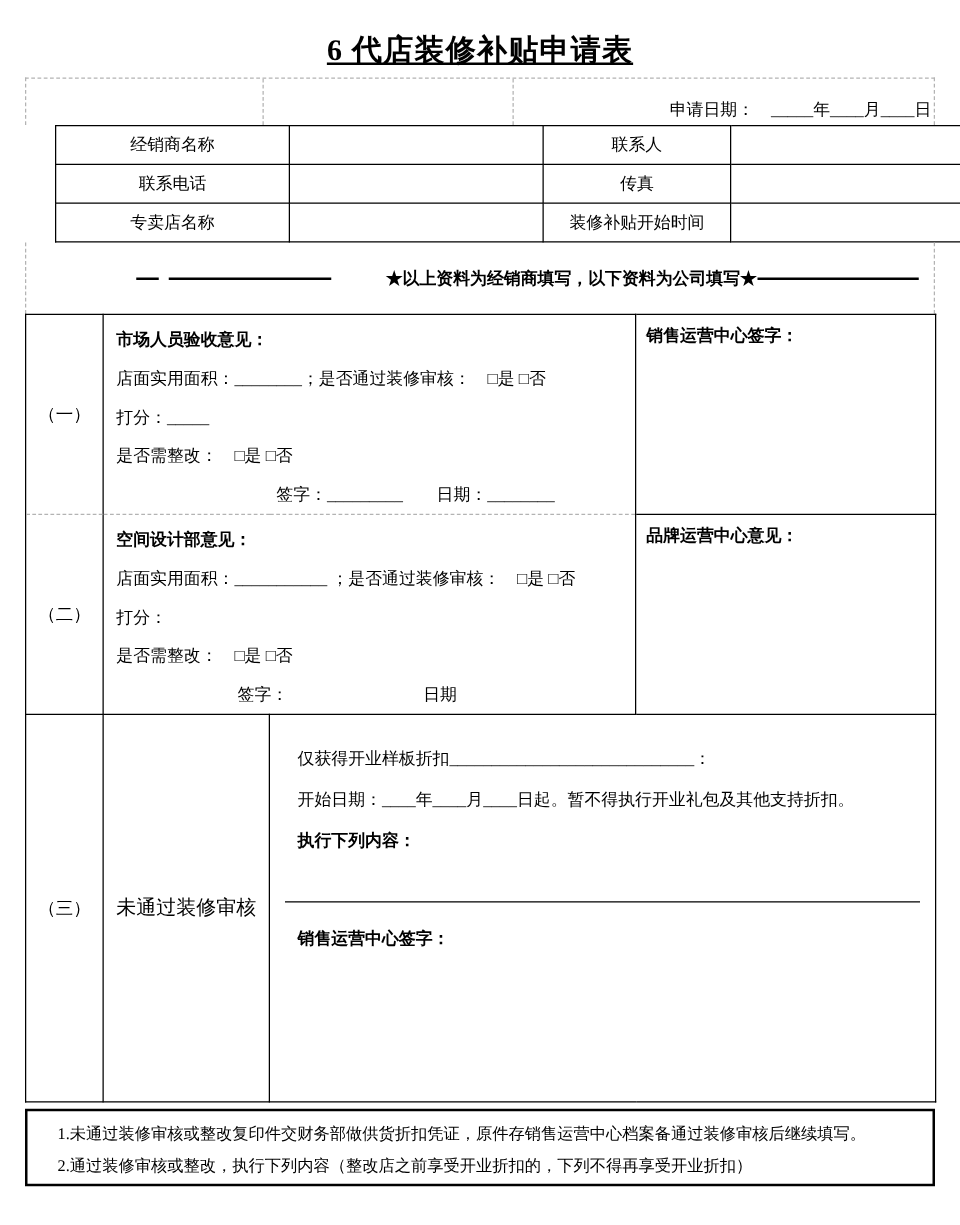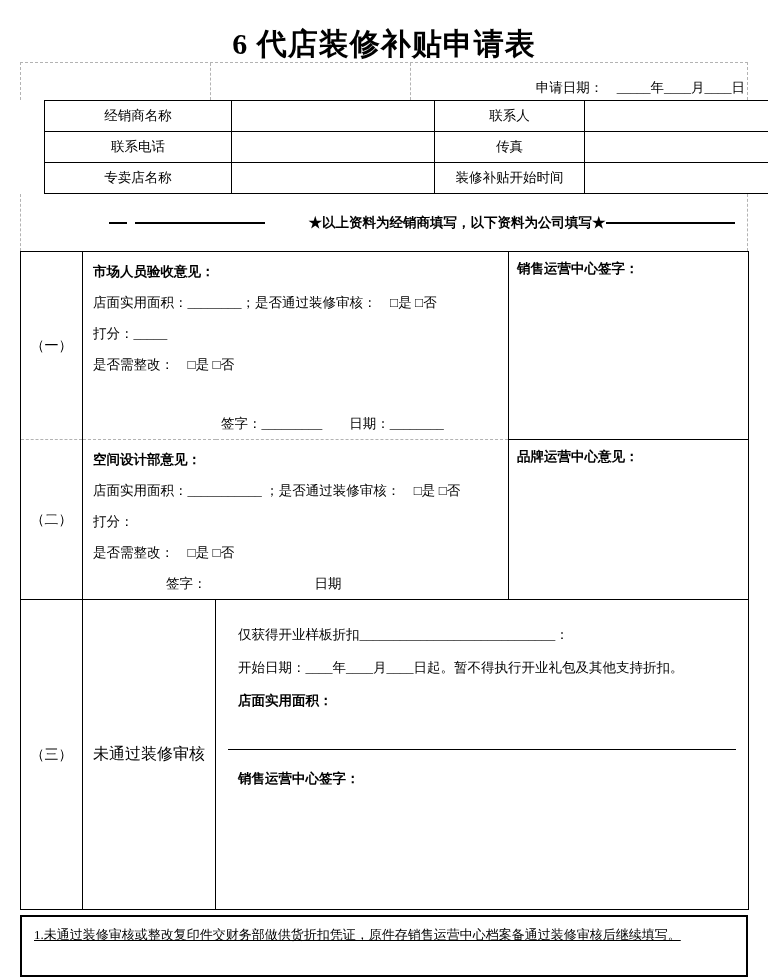--- a/index.html
+++ b/index.html
@@ -12,23 +12,24 @@
     font-size: 13.5px;
     overflow: hidden;
   }
   .page { width: 768px; height: 980px; padding: 0 20px; }
 
   
   .title {
     padding-top: 24px;
     height: 62px;
     text-align: center;
-    font-size: 30px;
+    font-size: 24px;
     font-weight: bold;
     letter-spacing: 1px;
+    text-decoration: underline;
   }
 
   
   .apply-row {
     display: flex;
     height: 38px;
     border: 1px dashed #b3b3b3;
     border-bottom: none;
   }
   .apply-cell-a { width: 190px; border-right: 1px dashed #b3b3b3; }
@@ -89,37 +90,36 @@
   tr.row-one td { height: 158px; }
   tr.row-two td { height: 160px; }
   tr.row-three td { height: 287px; }
 
   
   tr.row-one td.num, tr.row-one td.content { border-bottom: 1px dashed #b3b3b3; }
   tr.row-two td.num, tr.row-two td.content { border-top: 1px dashed #b3b3b3; }
 
   .fline { height: 31px; line-height: 31px; white-space: pre; }
   .fline.bold { font-weight: bold; }
-  .sign-indent-1 { margin-left: 128px; margin-top: 28px; }
-  .sign-indent-2 { margin-left: 73px; }
+  .sign-indent-1 { margin-left: 128px; }
+  .sign-indent-2 { margin-left: 97px; }
 
   
   .s3-cell { padding: 12px !important; }
   .s3-top { height: 137px; padding: 6px 4px 0 10px; }
   .s3-bottom { height: 148px; border-top: 1px solid #000; padding: 12px 4px 0 10px; }
   .s3-line { height: 33px; line-height: 33px; white-space: pre; }
   .s3-line.bold { font-weight: bold; }
 
   
   .notes-box {
     margin-top: 5px;
     border: 2px solid #000;
-    padding: 5px 8px 4px 12px;
+    padding: 5px 8px 4px 24px;
     height: 62px;
-    text-decoration: underline;
   }
   .note-line { line-height: 26px; white-space: nowrap; font-size: 13px; }
 </style>
 </head>
 <body>
 
 <div class="page">
 
   <div class="title">6 代店装修补贴申请表</div>
 
@@ -195,27 +195,28 @@
         </td>
         <td class="right-cell">品牌运营中心意见：</td>
       </tr>
       <tr class="row-three">
         <td class="num">（三）</td>
         <td class="sub">未通过装修审核</td>
         <td class="s3-cell" colspan="2">
           <div class="s3-top">
             <div class="s3-line">仅获得开业样板折扣_____________________________：</div>
             <div class="s3-line">开始日期：____年____月____日起。暂不得执行开业礼包及其他支持折扣。</div>
-            <div class="s3-line bold">店面实用面积：</div>
+            <div class="s3-line bold">执行下列内容：</div>
           </div>
           <div class="s3-bottom">
             <div class="s3-line bold">销售运营中心签字：</div>
           </div>
         </td>
       </tr>
     </tbody>
   </table>
 
   <div class="notes-box">
     <div class="note-line">1.未通过装修审核或整改复印件交财务部做供货折扣凭证，原件存销售运营中心档案备通过装修审核后继续填写。</div>
+    <div class="note-line">2.通过装修审核或整改，执行下列内容（整改店之前享受开业折扣的，下列不得再享受开业折扣）</div>
   </div>
 
 </div>
 
 </body></html>

